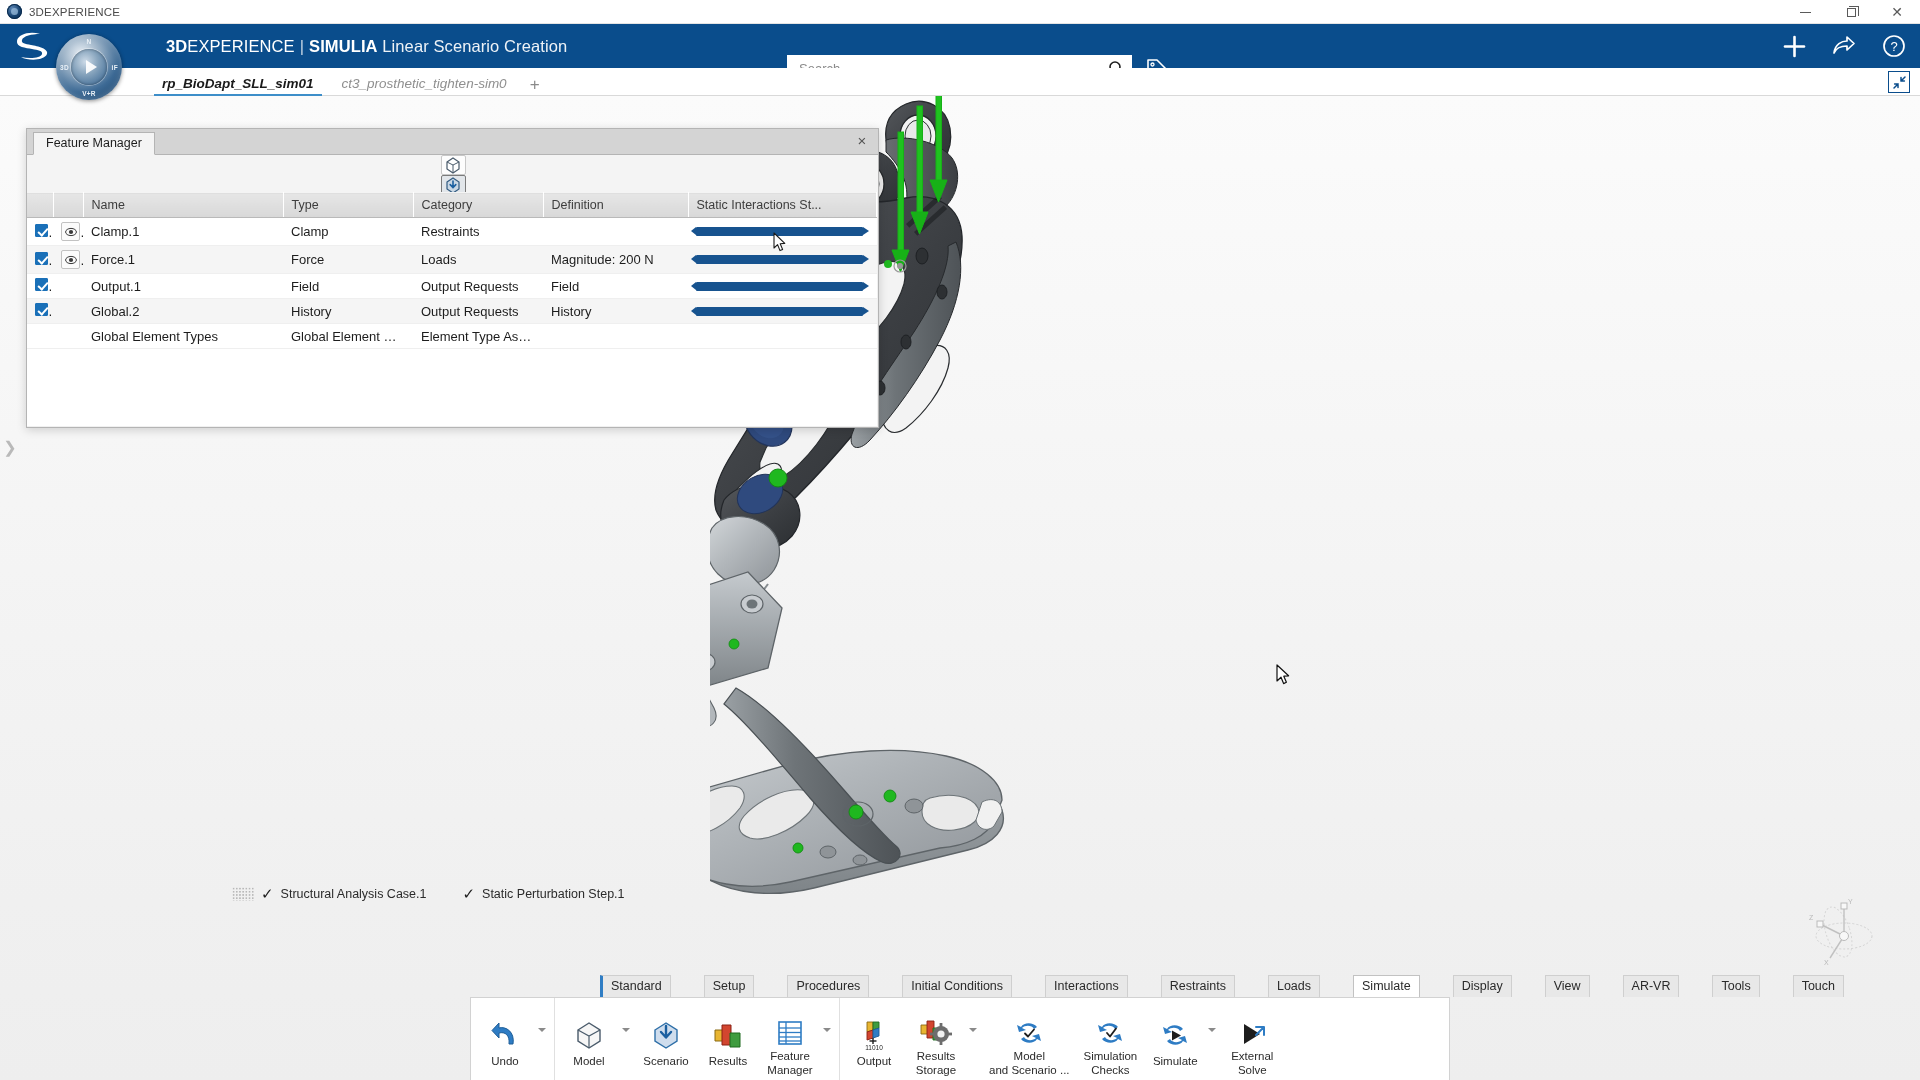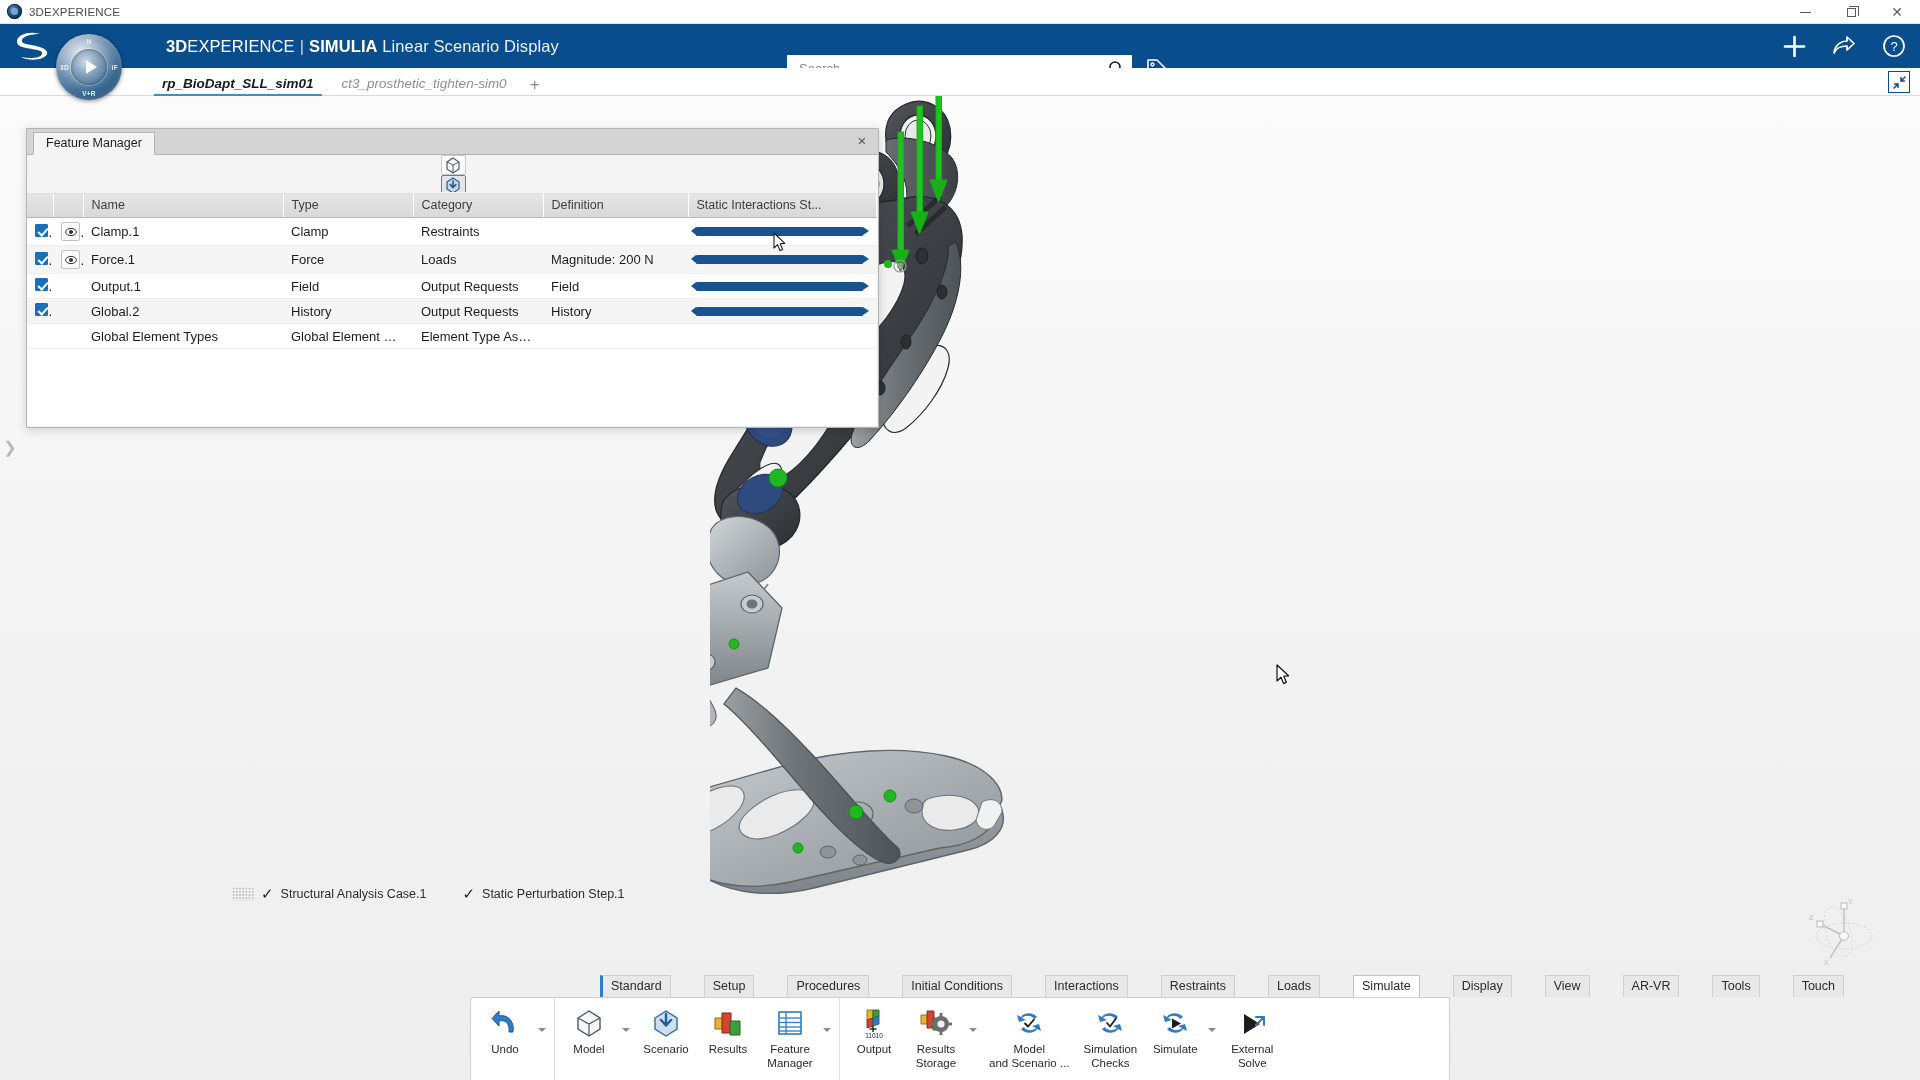--- a/index.html
+++ b/index.html
@@ -268,21 +268,21 @@
     position:absolute; left:470px; bottom:0px; width:980px; height:83px;
     background:#ffffff; border:1px solid #d2d2d2; border-bottom:none;
     display:flex; align-items:stretch;
   }
   #ribbon-collapse{
     position:absolute; left:472px; bottom:68px; font-size:10px; color:#6a6a6a;
   }
   .rgroup{display:flex; align-items:stretch; padding:0 3px;}
   .rgroup + .rgroup{border-left:1px solid #e0e0e0;}
   .rbtn{
-    min-width:62px; padding:6px 7px 2px 7px; display:flex; flex-direction:column;
+    min-width:62px; padding:18px 7px 2px 7px; display:flex; flex-direction:column;
     align-items:center; justify-content:flex-start;
   }
   .rbtn .ico{height:38px; display:flex;align-items:center;justify-content:center;}
   .rbtn .lab{font-size:11.5px; color:#2b2b2b; text-align:center; line-height:1.2; margin-top:1px;}
   .rdrop{display:flex;align-items:center; padding:0 5px 18px 2px;}
   .caret{width:0;height:0;border-left:4px solid transparent;border-right:4px solid transparent;
          border-top:4px solid #8a8a8a;}
 </style>
 </head>
 <body>
@@ -320,21 +320,21 @@
       <span class="lbl e">iF</span>
       <span class="lbl s">V+R</span>
       <div class="inner">
         <div class="play"></div>
       </div>
     </div>
   </div>
 
   <div id="brand-title">
     <span class="b">3D</span><span>EXPERIENCE</span><span class="sep">|</span><span class="b">SIMULIA</span>
-    <span class="sub">Linear Scenario Display</span>
+    <span class="sub">Linear Scenario Creation</span>
   </div>
 
   <div id="searchwrap">
     <input type="text" placeholder="Search" style="">
     <div class="s-icon">
       <svg width="17" height="17" viewBox="0 0 17 17">
         <circle cx="7" cy="7" r="5" fill="none" stroke="#1d1d1d" stroke-width="1.6"></circle>
         <line x1="10.8" y1="10.8" x2="15.5" y2="15.5" stroke="#1d1d1d" stroke-width="1.8" stroke-linecap="round"></line>
       </svg>
     </div>

